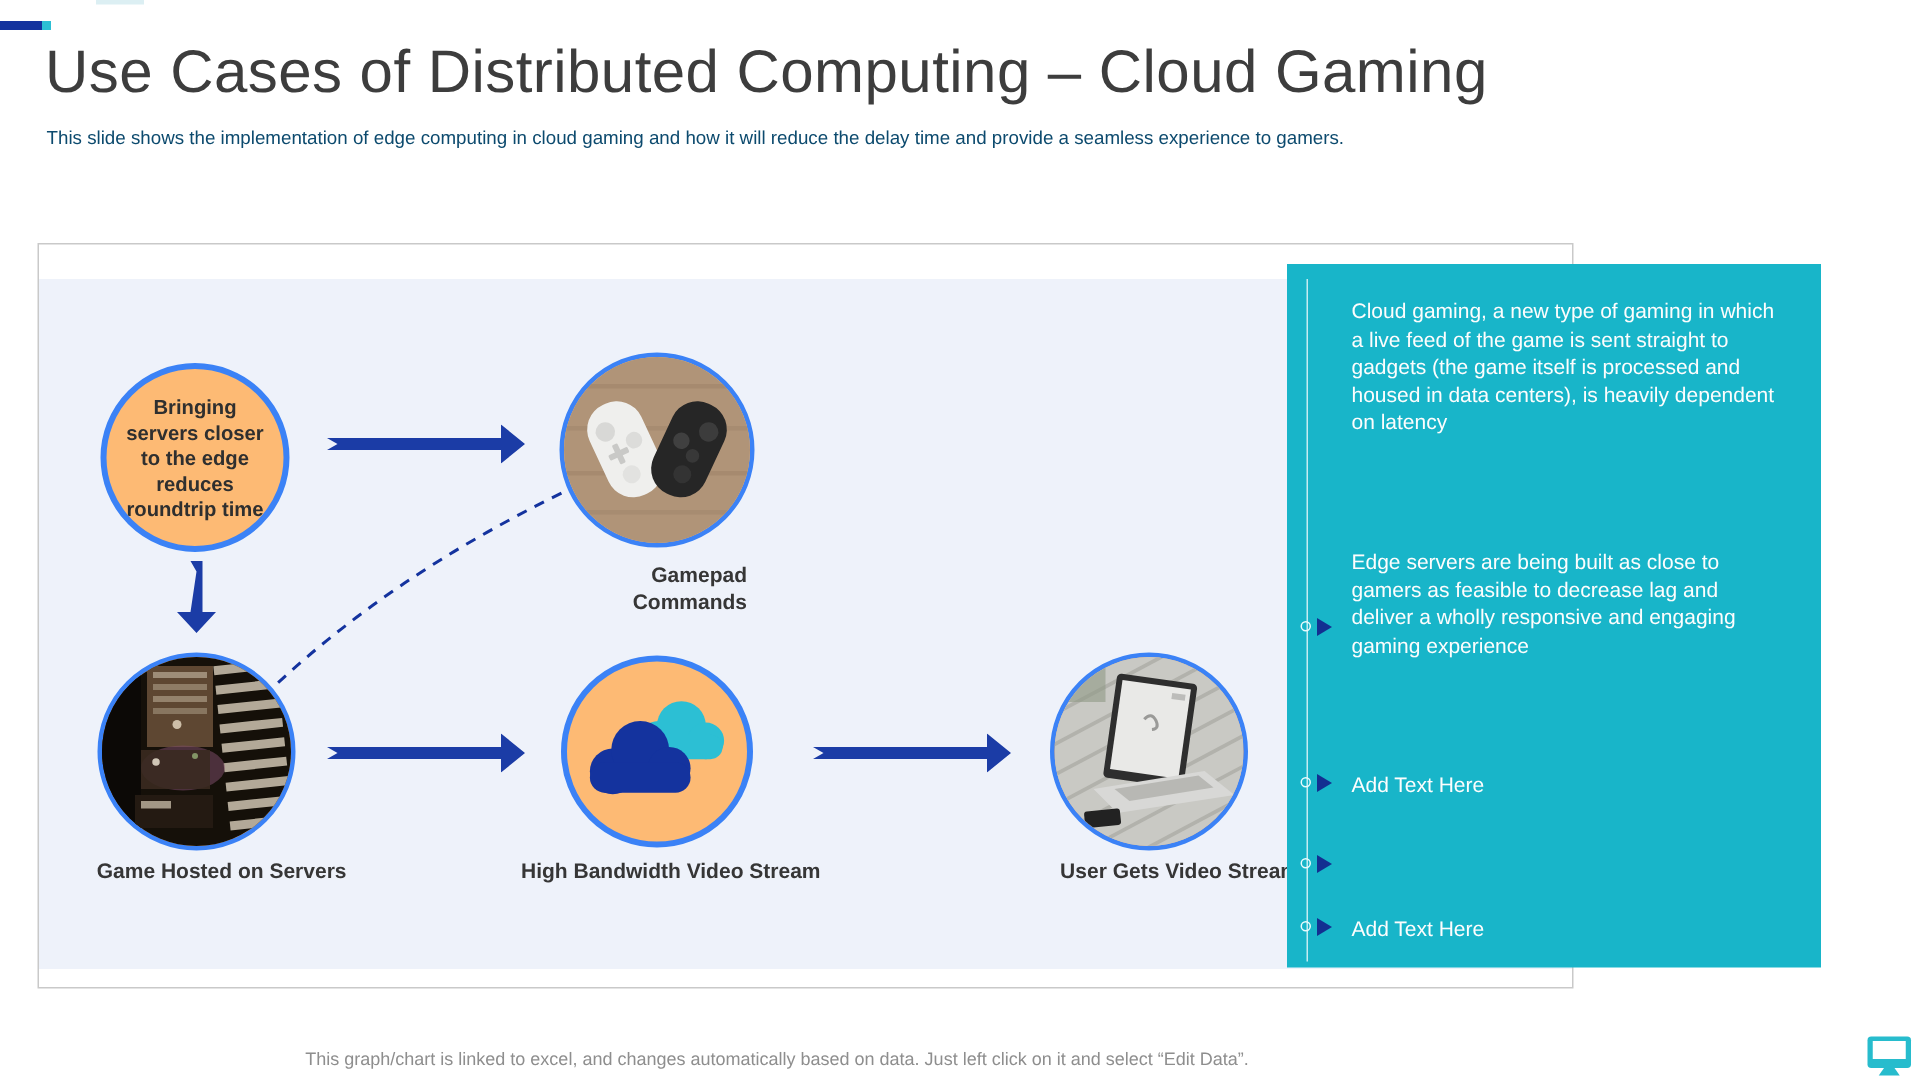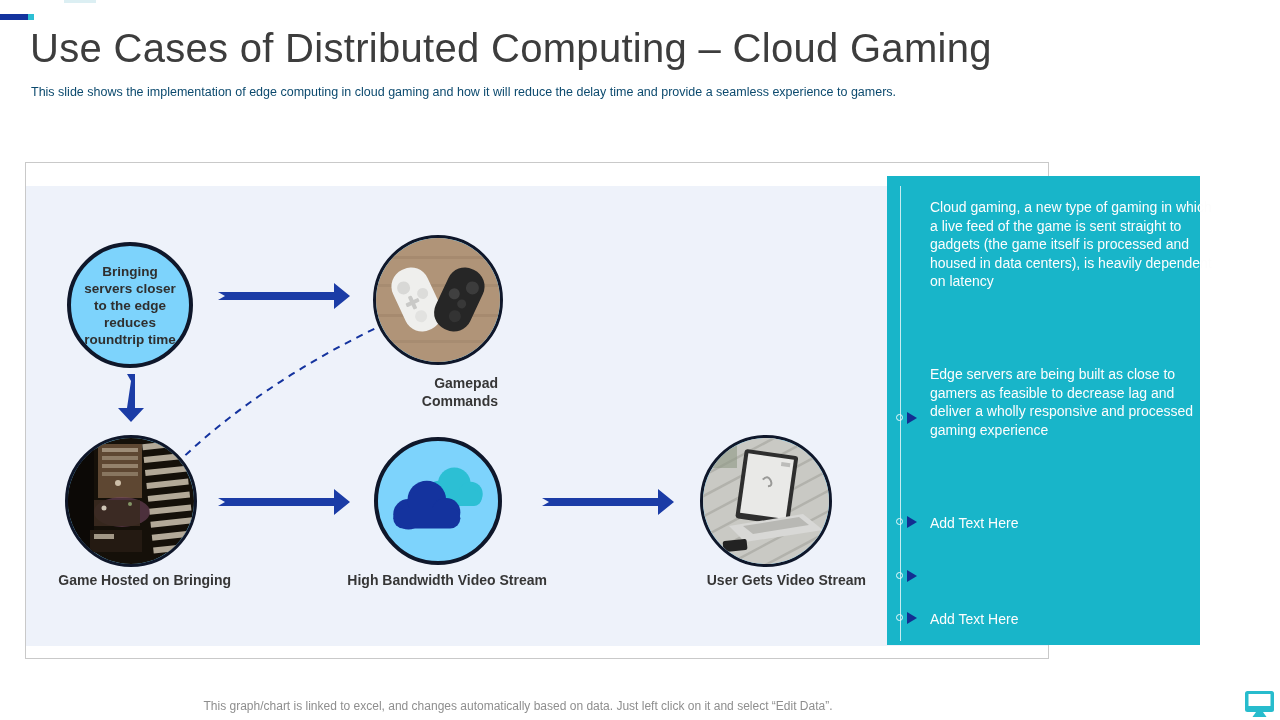--- a/index.html
+++ b/index.html
@@ -14,34 +14,34 @@
   .title{position:absolute;left:30px;top:24px;width:1100px;font-size:40px;line-height:48px;
          color:#3d3d3d;font-weight:400;letter-spacing:.3px;}
   .subtitle{position:absolute;left:31px;top:85px;width:900px;font-size:12.5px;color:#0c4a6e;}
 
   
   .chart-box{position:absolute;left:25px;top:162px;width:1024px;height:497px;
              background:#ffffff;border:1px solid #c9c9c9;box-sizing:border-box;}
   .diagram-bg{position:absolute;left:26px;top:186px;width:1022px;height:460px;background:#eef2fa;}
 
   
-  .node-circle{position:absolute;border-radius:50%;background:#7dd3fc;box-sizing:border-box;
-               border:3px solid #0f172a;overflow:hidden;}
+  .node-circle{position:absolute;border-radius:50%;background:#fdba74;box-sizing:border-box;
+               border:3px solid #3b82f6;overflow:hidden;}
   .node-circle.thick{border-width:4px;}
   .text-circle{display:flex;align-items:center;justify-content:center;text-align:center;
                font-weight:bold;font-size:13.5px;line-height:17px;color:#2f2f2f;padding:10px;}
   .node-circle svg{display:block;width:100%;height:100%;}
 
   .node-label{position:absolute;text-align:right;font-weight:bold;font-size:14px;
               line-height:18px;color:#363636;}
 
   .arrow-svg{position:absolute;}
 
   
-  .cyan-panel{position:absolute;left:887px;top:176px;width:313px;height:469px;background:#18b5c9;}
+  .cyan-panel{position:absolute;left:858px;top:176px;width:356px;height:469px;background:#18b5c9;}
   .panel-vline{position:absolute;left:13px;top:10px;width:1px;height:455px;background:rgba(255,255,255,.75);}
   .bullet-text{position:absolute;left:43px;width:287px;font-size:14px;line-height:18.5px;color:#fdfdfd;}
   .bullet-marker{position:absolute;}
   .bullet-marker .ring{position:absolute;left:0;top:2px;width:7px;height:7px;border:1px solid #e9fbfd;
                        border-radius:50%;box-sizing:border-box;background:transparent;}
   .bullet-marker .tri{position:absolute;left:11px;top:0;width:0;height:0;
                       border-top:6px solid transparent;border-bottom:6px solid transparent;
                       border-left:10px solid #132f91;}
 
   .footer-note{position:absolute;left:0;top:699px;width:1036px;text-align:center;
@@ -176,38 +176,38 @@
         <path d="M 58 42 q 4 -6 8 0 q 3 5 -2 6" fill="none" stroke="#9a9a98" stroke-width="2"></path>
         <rect x="74" y="22" width="9" height="4" fill="#bcbcba"></rect>
       </g>
       <polygon points="26,88 100,76 120,92 42,104" fill="#d8d8d6"></polygon>
       <polygon points="40,88 96,79 106,87 50,96" fill="#b8b8b4"></polygon>
       <rect x="20" y="102" width="24" height="11" rx="2" fill="#222222" transform="rotate(-6 32 107)"></rect>
     </svg>
   </div>
 
   <div class="node-label" style="left:378px;top:374px;width:120px;">Gamepad Commands</div>
-  <div class="node-label" style="left:31px;top:571px;width:200px;">Game Hosted on Bringing</div>
+  <div class="node-label" style="left:31px;top:571px;width:200px;">Game Hosted on Servers</div>
   <div class="node-label" style="left:327px;top:571px;width:220px;">High Bandwidth Video Stream</div>
   <div class="node-label" style="left:666px;top:571px;width:200px;">User Gets Video Stream</div>
 
   <div class="cyan-panel">
     <div class="panel-vline"></div>
 
     <div class="bullet-marker" style="left:9px;top:236px;">
       <span class="ring"></span>
       <span class="tri"></span>
     </div>
     <div class="bullet-text" style="top:22px;">Cloud gaming, a new type of gaming in which a live feed of the game is sent straight to gadgets (the game itself is processed and housed in data centers), is heavily dependent on latency</div>
 
     <div class="bullet-marker" style="left:9px;top:394px;">
       <span class="ring"></span>
       <span class="tri"></span>
     </div>
-    <div class="bullet-text" style="top:189px;">Edge servers are being built as close to gamers as feasible to decrease lag and deliver a wholly responsive and processed gaming experience</div>
+    <div class="bullet-text" style="top:189px;">Edge servers are being built as close to gamers as feasible to decrease lag and deliver a wholly responsive and engaging gaming experience</div>
 
     <div class="bullet-marker" style="left:9px;top:340px;">
       <span class="ring"></span>
       <span class="tri"></span>
     </div>
     <div class="bullet-text" style="top:338px;">Add Text Here</div>
 
     <div class="bullet-marker" style="left:9px;top:436px;">
       <span class="ring"></span>
       <span class="tri"></span>

